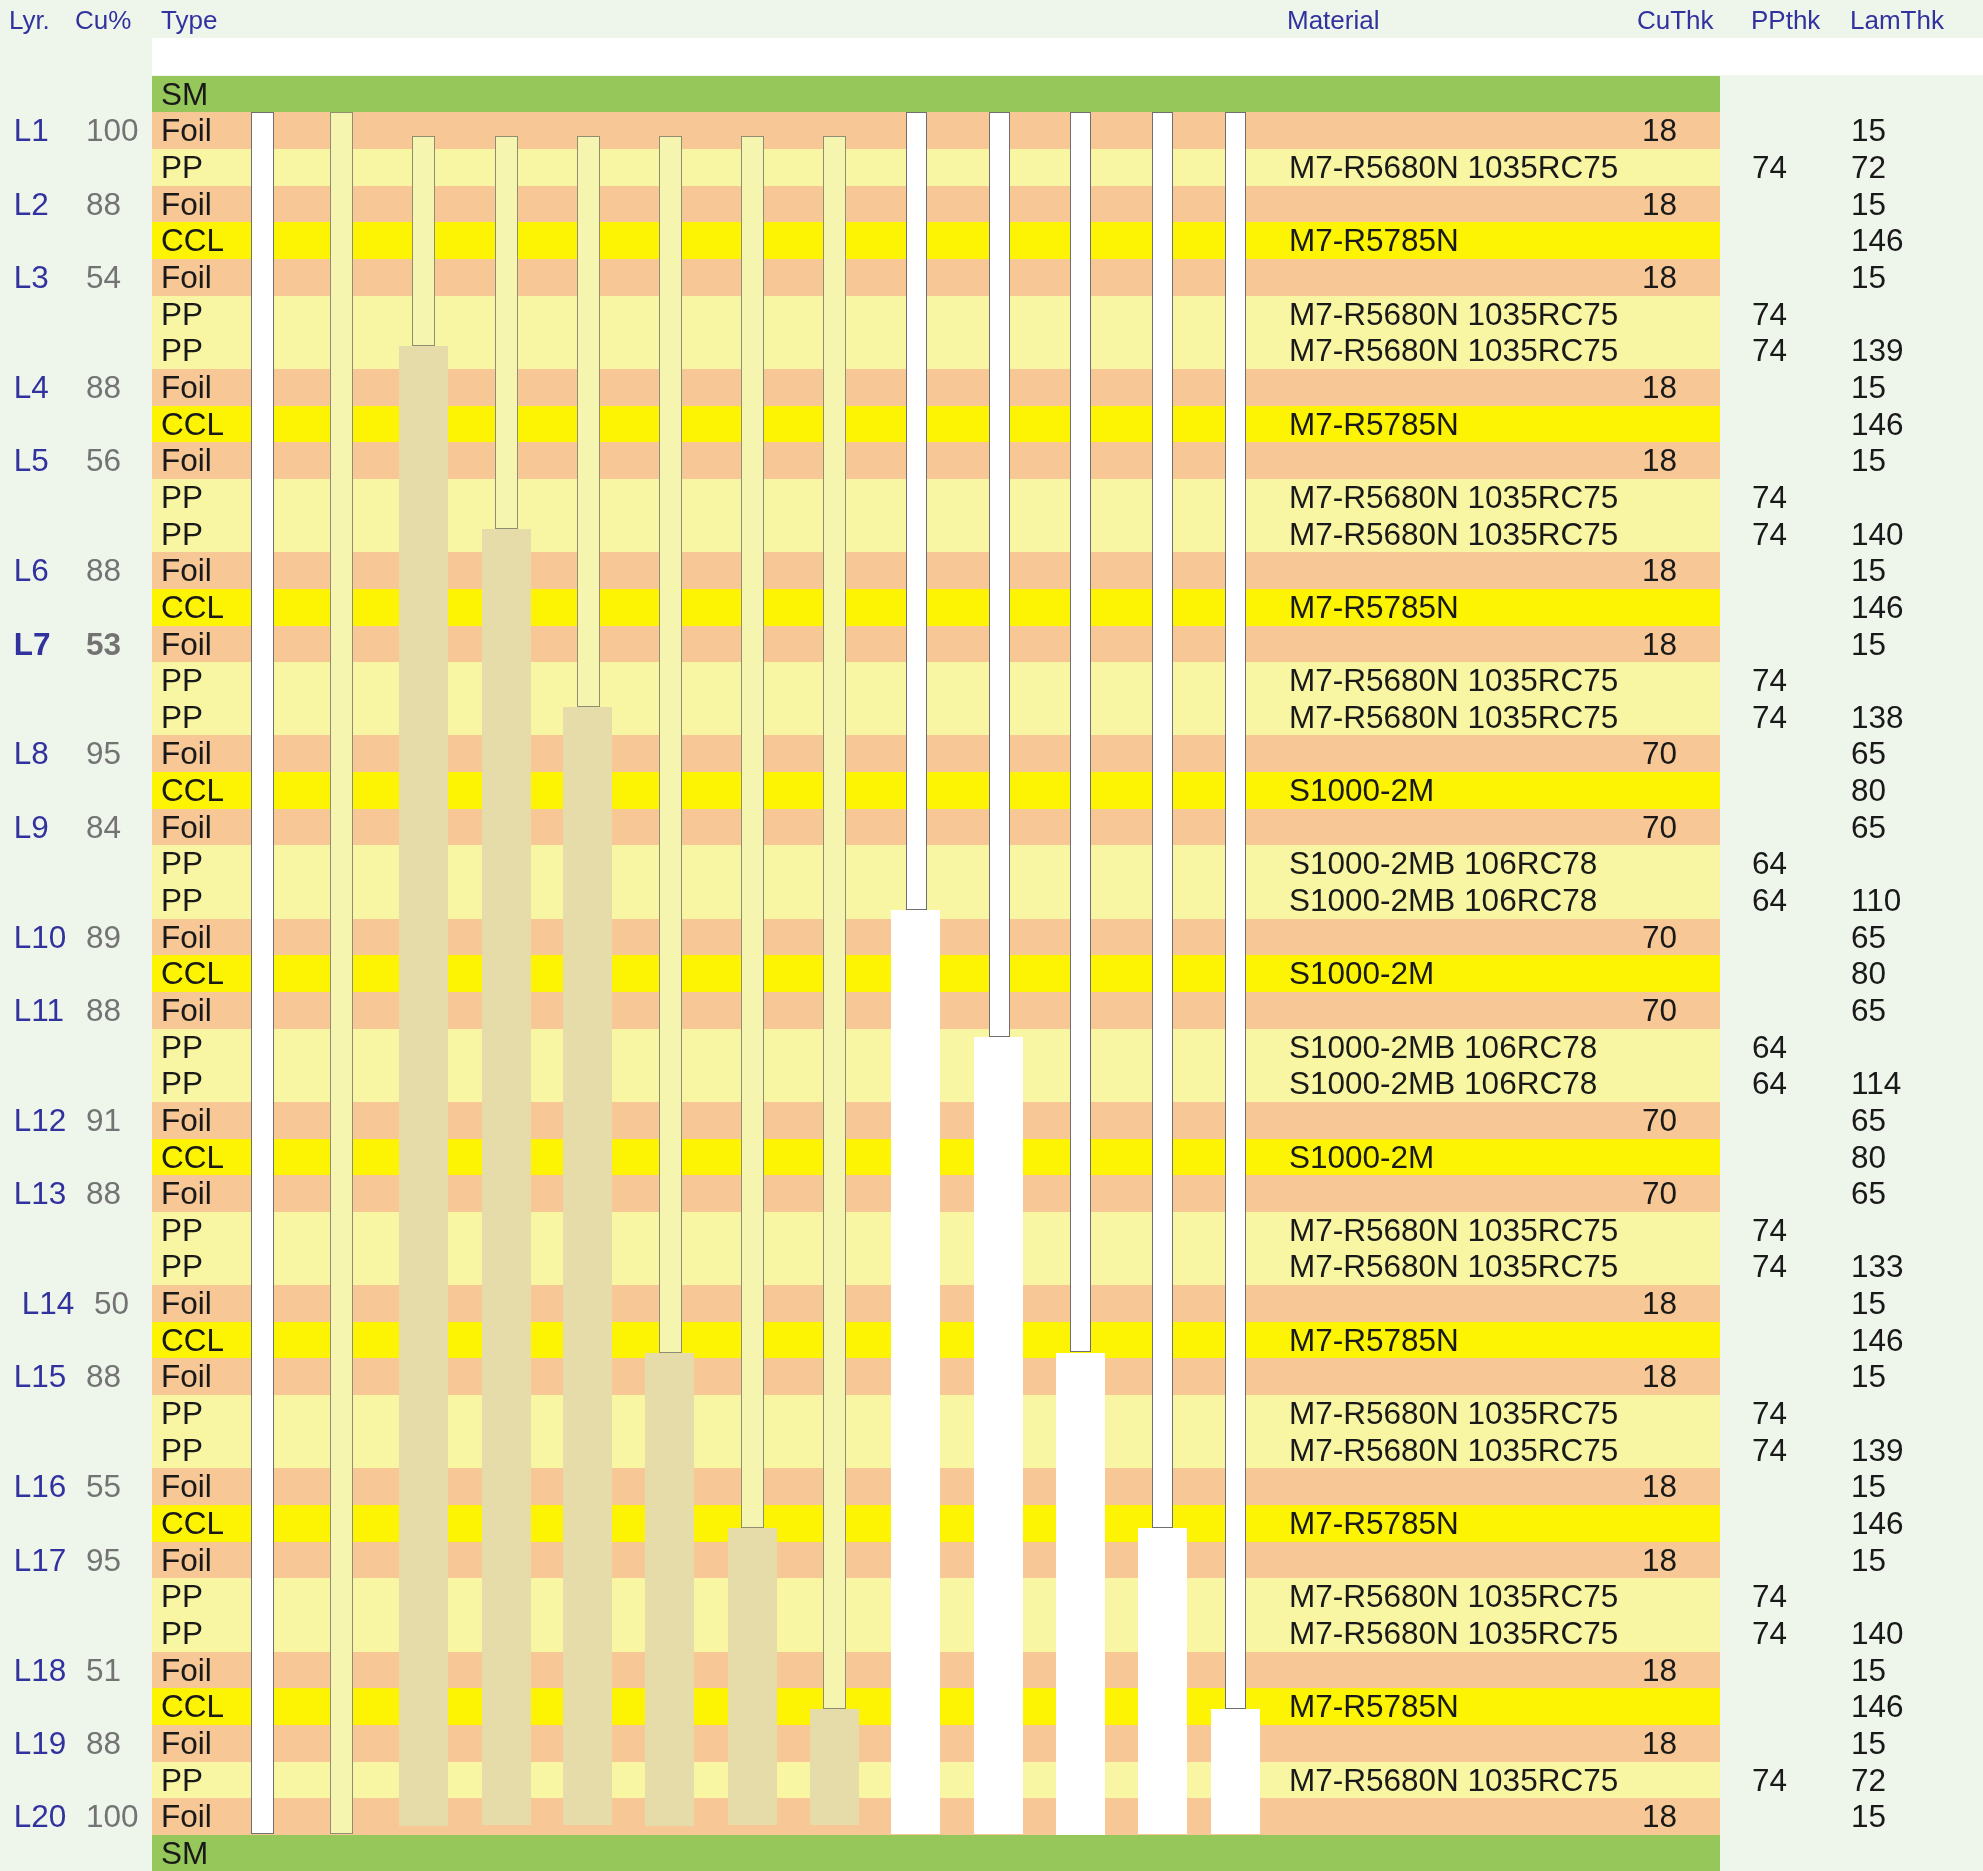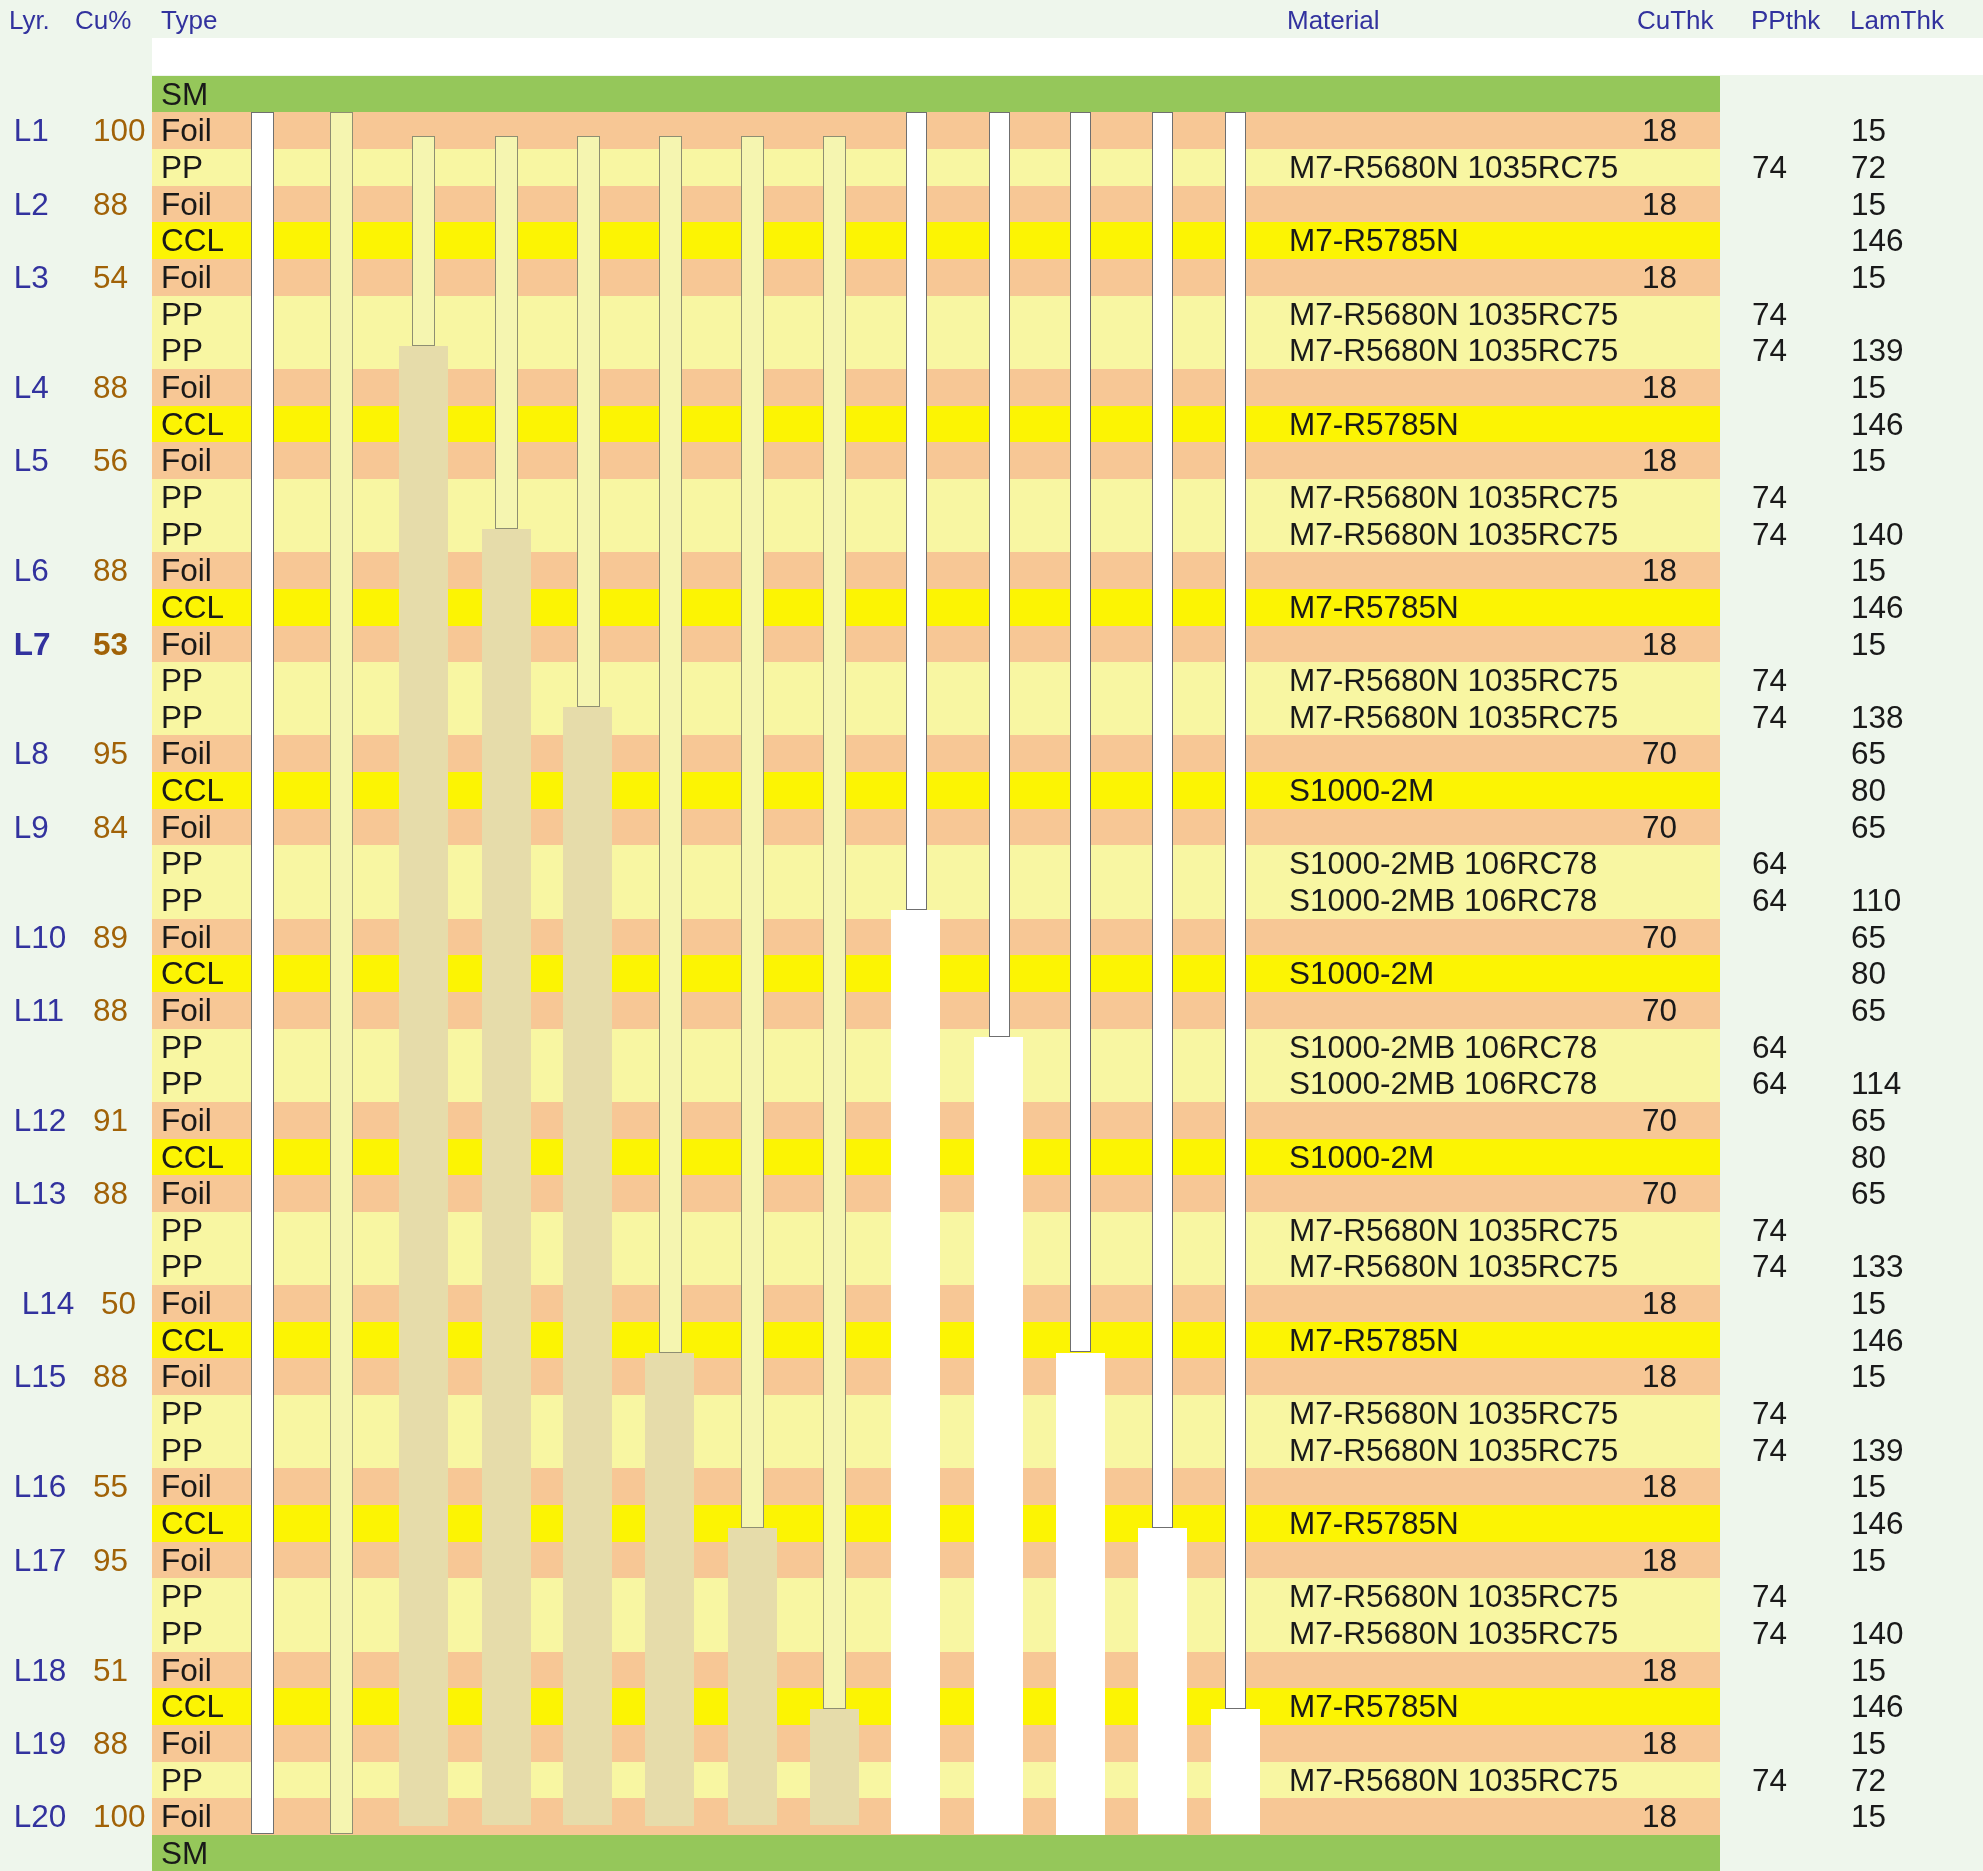--- a/index.html
+++ b/index.html
@@ -28,21 +28,21 @@
   .cell.c-mat { left:1137px; }
   .cell.c-cu  { left:1490px; }
   .cell.c-pp  { left:1600px; }
   .cell.c-lam { left:1699px; }
   .glabel{
     position:absolute; left:0; width:152px;
     display:flex; align-items:center;
     font-size:31.5px; white-space:nowrap;
   }
   .glabel .lyr{ position:absolute; left:13.8px; color:#32329e; }
-  .glabel .cuv{ position:absolute; left:93px; color:#a16207; }
+  .glabel .cuv{ position:absolute; left:86px; color:#737373; }
   .bar{ position:absolute; box-sizing:border-box; }
   .bar.thin-white { background:#ffffff; border:1px solid #6f6f6f; }
   .bar.thin-yellow{ background:#f5f5b0; border:1px solid #8e8e72; }
   .bar.wide-tan   { background:#e6dcaa; }
   .bar.wide-white { background:#ffffff; }
 </style>
 </head>
 <body>
 
 <div id="root">

